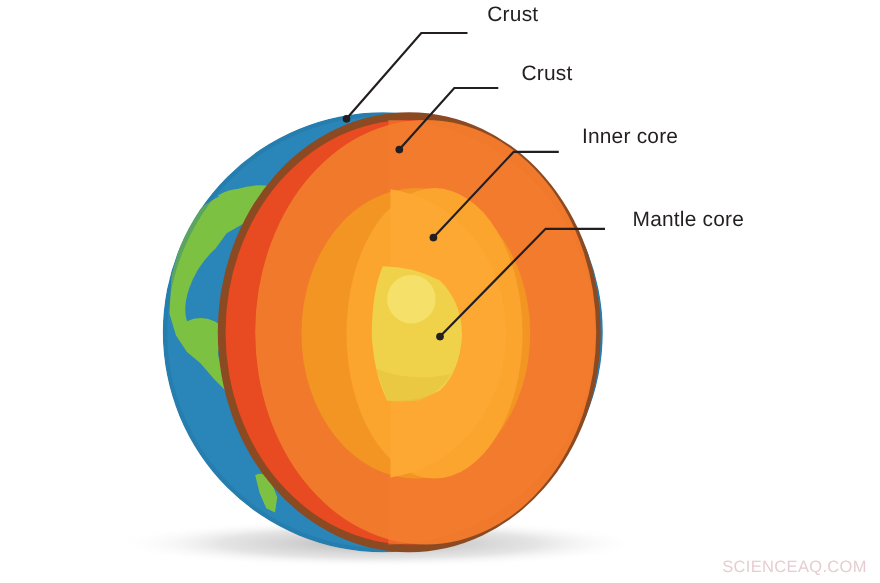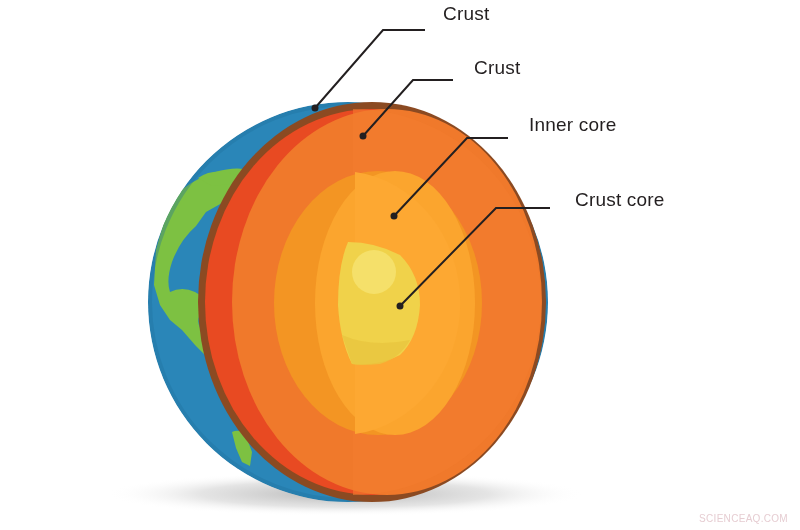--- a/index.html
+++ b/index.html
@@ -1,19 +1,19 @@
 <!DOCTYPE html>
 <html><head>
 <meta charset="utf-8">
 <style>
   html, body { margin: 0; padding: 0; background: #ffffff; }
   body { width: 800px; height: 530px; position: relative; overflow: hidden; font-family: "Liberation Sans", "DejaVu Sans", sans-serif; }
   #scene { position: absolute; left: 0; top: 0; width: 800px; height: 530px; }
   .label { position: absolute; font-family: Liberation Sans, sans-serif; font-size: 19px; color: #231f20; letter-spacing: 0.2px; white-space: nowrap; margin-left: 13px; }
-  .watermark { position: absolute; right: 12px; bottom: 6px; font-family: "Liberation Sans", sans-serif; font-size: 10px; color: #e6cdd2; letter-spacing: 0.3px; }
+  .watermark { position: absolute; right: 12px; bottom: 6px; font-family: "Liberation Sans", sans-serif; font-size: 15px; color: #e6cdd2; letter-spacing: 0.3px; }
 </style>
 </head>
 <body>
 
 <svg id="scene" width="800" height="530" viewBox="0 0 800 530" xmlns="http://www.w3.org/2000/svg">
   <defs>
     <radialGradient id="shadowGrad" cx="50%" cy="50%" r="50%">
       <stop offset="0%" stop-color="#9a9a9a" stop-opacity="0.75"></stop>
       <stop offset="60%" stop-color="#c4c4c4" stop-opacity="0.45"></stop>
       <stop offset="100%" stop-color="#ffffff" stop-opacity="0"></stop>
@@ -63,15 +63,15 @@
     <circle cx="315" cy="108" r="3.5"></circle>
     <circle cx="363" cy="136" r="3.5"></circle>
     <circle cx="394" cy="216" r="3.5"></circle>
     <circle cx="400" cy="306" r="3.5"></circle>
   </g>
 </svg>
 
 <div class="label" style="left:430px; top:3px;">Crust</div>
 <div class="label" style="left:461px; top:57px;">Crust</div>
 <div class="label" style="left:516px; top:114px;">Inner core</div>
-<div class="label" style="left:562px; top:189px;">Crust core</div>
+<div class="label" style="left:562px; top:189px;">Mantle core</div>
 
 <div class="watermark">SCIENCEAQ.COM</div>
 
 </body></html>

